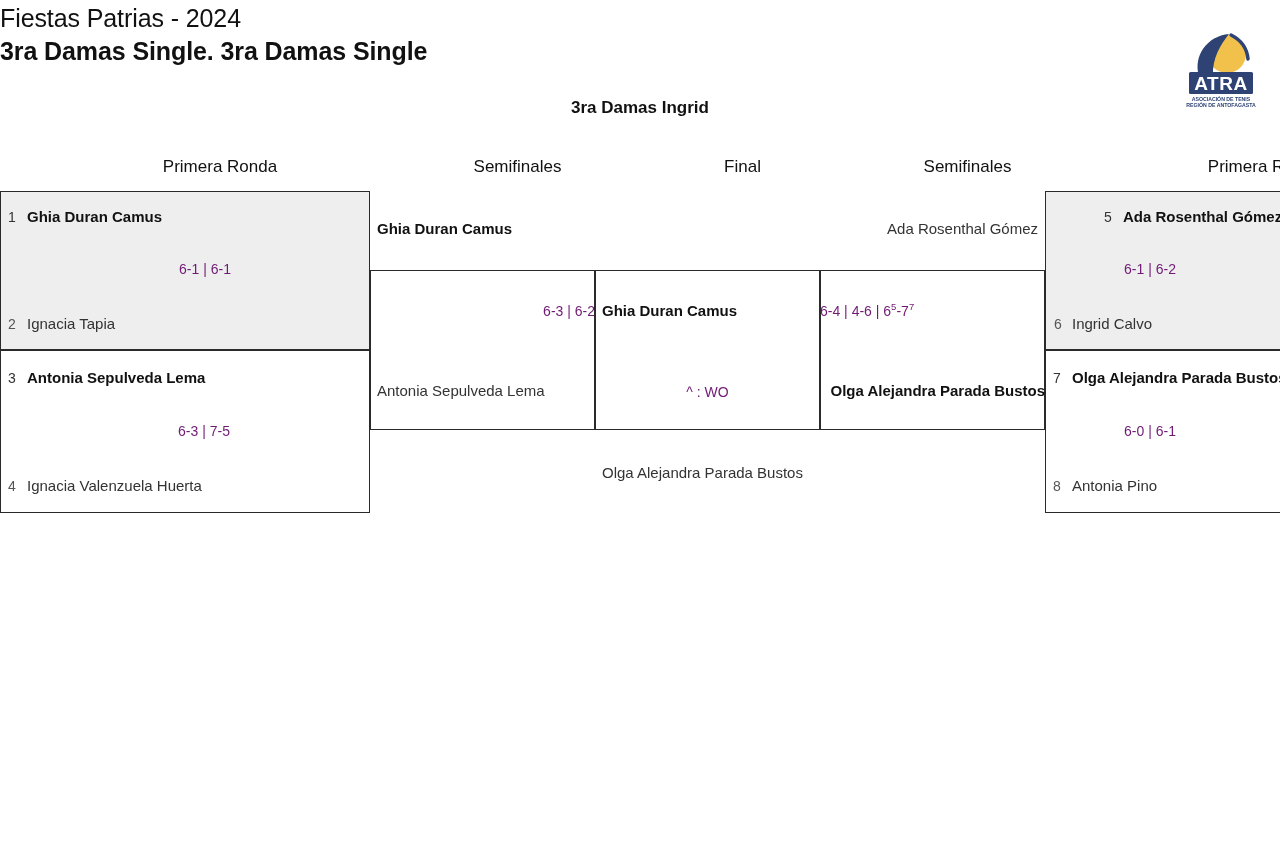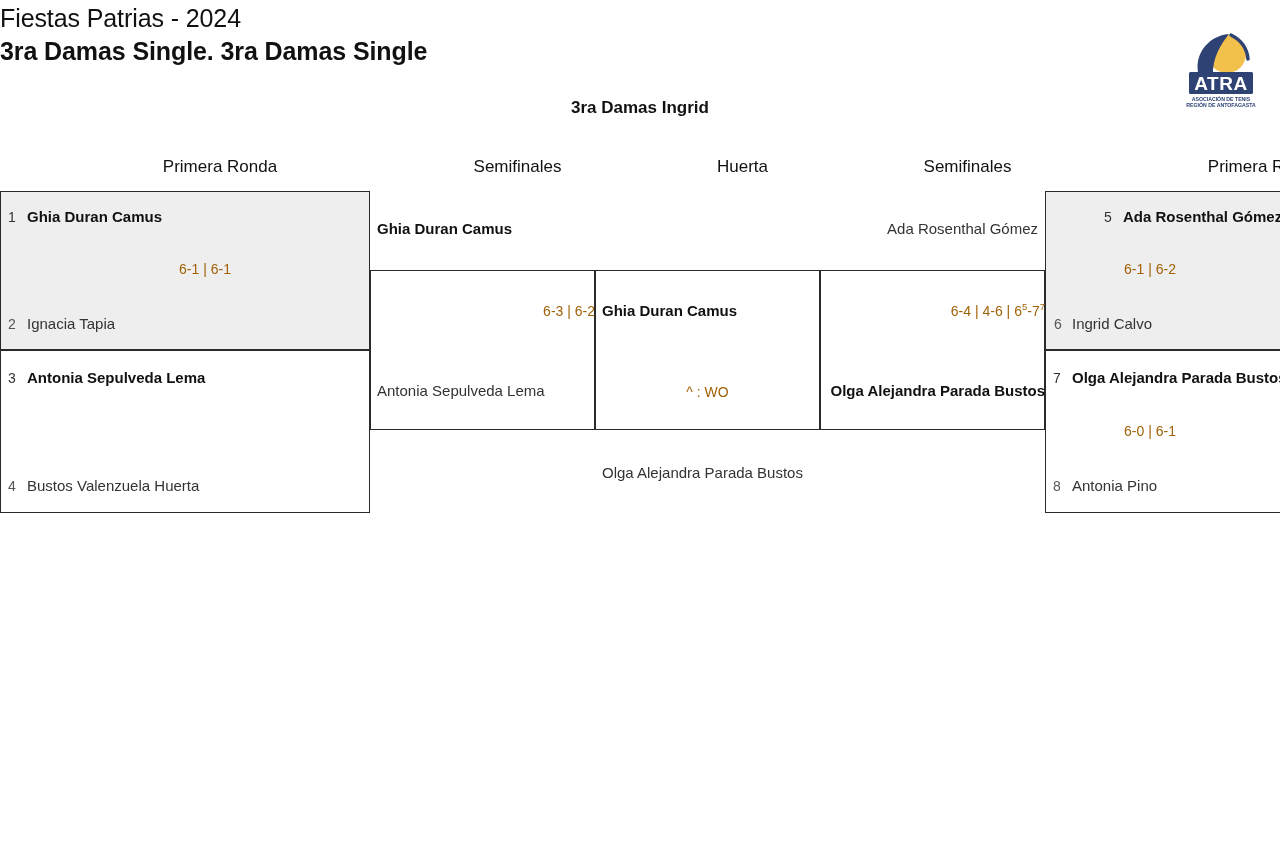--- a/index.html
+++ b/index.html
@@ -140,21 +140,21 @@
     margin-right: 9px;
     font-size: 14px;
   }
   .player.winner .seed { color: #333333; }
 
   
   .score {
     position: absolute;
     font-size: 14px;
     line-height: 17px;
-    color: #a16207;
+    color: #701a75;
     white-space: nowrap;
     text-align: right;
   }
   .score sup {
     font-size: 9.5px;
     vertical-align: super;
     line-height: 0;
   }
 
   
@@ -170,21 +170,21 @@
   .sc-sfl    { left: 370px; top: 303px; width: 225px; text-align: right; }
   .p-sfl-bot { left: 377px; top: 382px; }
 
   
   .p-fin-top { left: 602px; top: 302px; }
   .sc-fin    { left: 595px; top: 384px; width: 225px; text-align: center; }
   .p-fin-bot { left: 602px; top: 464px; }
 
   
   .p-sfr-top { right: 242px; top: 220px; text-align: right; }
-  .sc-sfr    { left: 820px; top: 303px; width: 225px; text-align: right; }
+  .sc-sfr    { left: 820px; top: 303px; width: 225px; text-align: left; }
   .p-sfr-bot { right: 235px; top: 382px; text-align: right; }
 
   
   .p-s5 { left: 1104px; top: 208px; }
   .sc-m3{ left: 1045px; top: 261px; width: 370px; text-align: center; padding-right: 160px; box-sizing: border-box; }
   .p-s6 { left: 1053px; top: 315px; text-align: center; }
   .p-s7 { left: 1053px; top: 369px; }
   .sc-m4{ left: 1045px; top: 423px; width: 370px; text-align: center; padding-right: 160px; box-sizing: border-box; }
   .p-s8 { left: 1053px; top: 477px; }
 </style>
@@ -215,21 +215,21 @@
         <text x="42" y="72.5" text-anchor="middle" font-family="Liberation Sans, sans-serif" font-size="5.2" font-weight="700" fill="#2E4374">ASOCIACIÓN DE TENIS</text>
         <text x="42" y="79" text-anchor="middle" font-family="Liberation Sans, sans-serif" font-size="5.2" font-weight="700" fill="#2E4374">REGIÓN DE ANTOFAGASTA</text>
       </svg>
     </div>
   </div>
 
   <div class="bracket-title">3ra Damas Ingrid</div>
 
   <div class="round-header rh-r1l">Primera Ronda</div>
   <div class="round-header rh-sfl">Semifinales</div>
-  <div class="round-header rh-final">Huerta</div>
+  <div class="round-header rh-final">Final</div>
   <div class="round-header rh-sfr">Semifinales</div>
   <div class="round-header rh-r1r">Primera Ronda</div>
 
   <div class="bracket">
 
     <div class="mbox shaded box-m1"></div>
     <div class="mbox plain  box-m2"></div>
     <div class="mbox plain  box-sfl"></div>
     <div class="mbox plain  box-fin"></div>
     <div class="mbox plain  box-sfr"></div>
@@ -240,22 +240,23 @@
       <span class="seed">1</span><span>Ghia Duran Camus</span>
     </div>
     <div class="score sc-m1">6-1 | 6-1</div>
     <div class="player loser p-s2">
       <span class="seed">2</span><span>Ignacia Tapia</span>
     </div>
 
     <div class="player winner p-s3">
       <span class="seed">3</span><span>Antonia Sepulveda Lema</span>
     </div>
+    <div class="score sc-m2">6-3 | 7-5</div>
     <div class="player loser p-s4">
-      <span class="seed">4</span><span>Bustos Valenzuela Huerta</span>
+      <span class="seed">4</span><span>Ignacia Valenzuela Huerta</span>
     </div>
 
     <div class="player winner p-sfl-top">
       <span>Ghia Duran Camus</span>
     </div>
     <div class="score sc-sfl">6-3 | 6-2</div>
     <div class="player loser p-sfl-bot">
       <span>Antonia Sepulveda Lema</span>
     </div>
 

